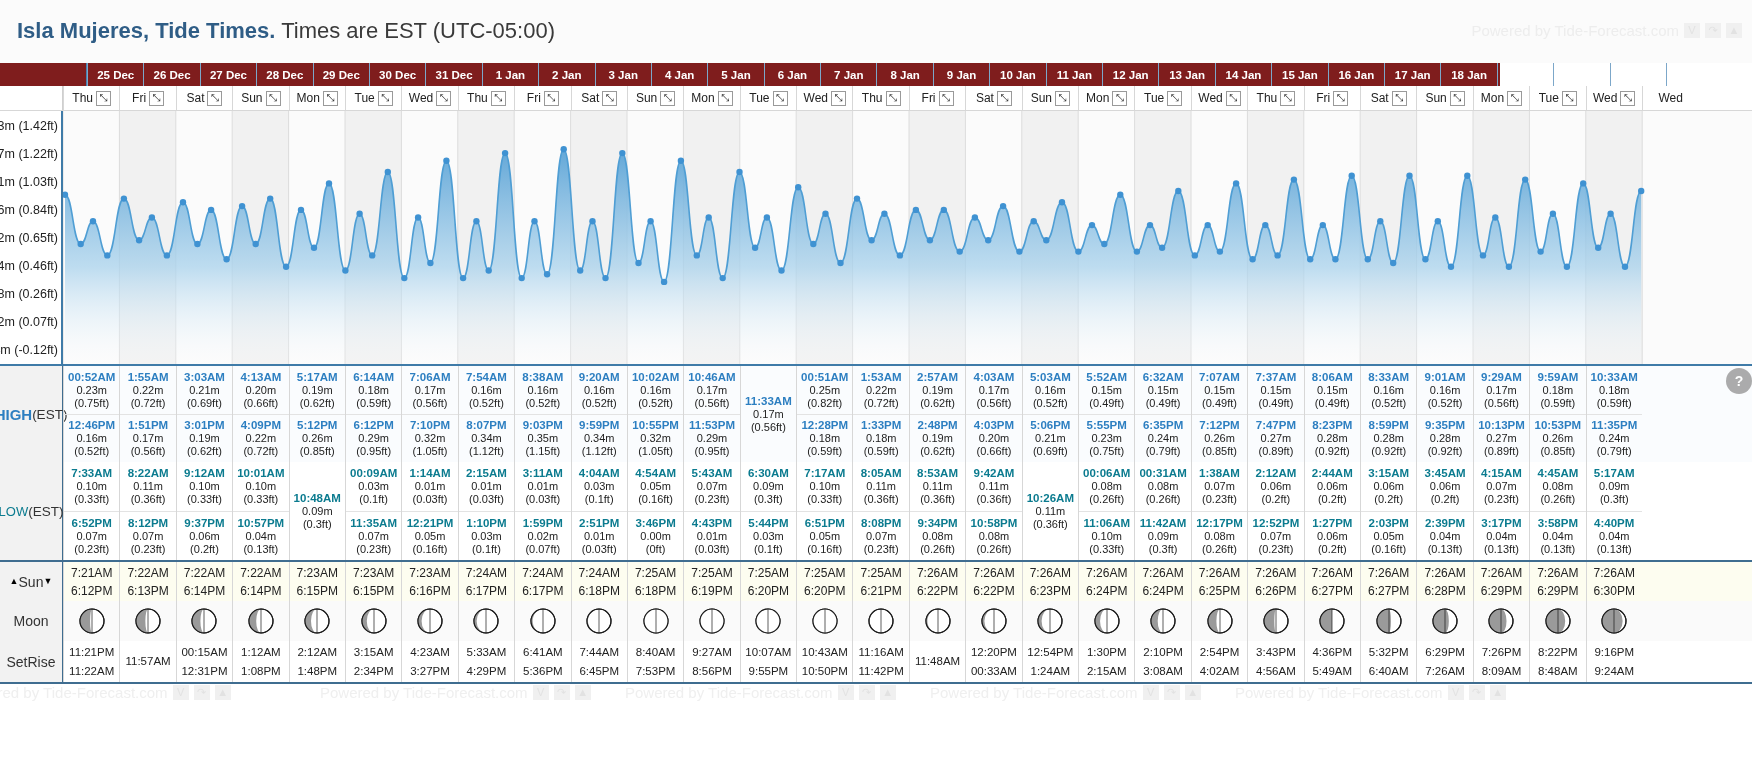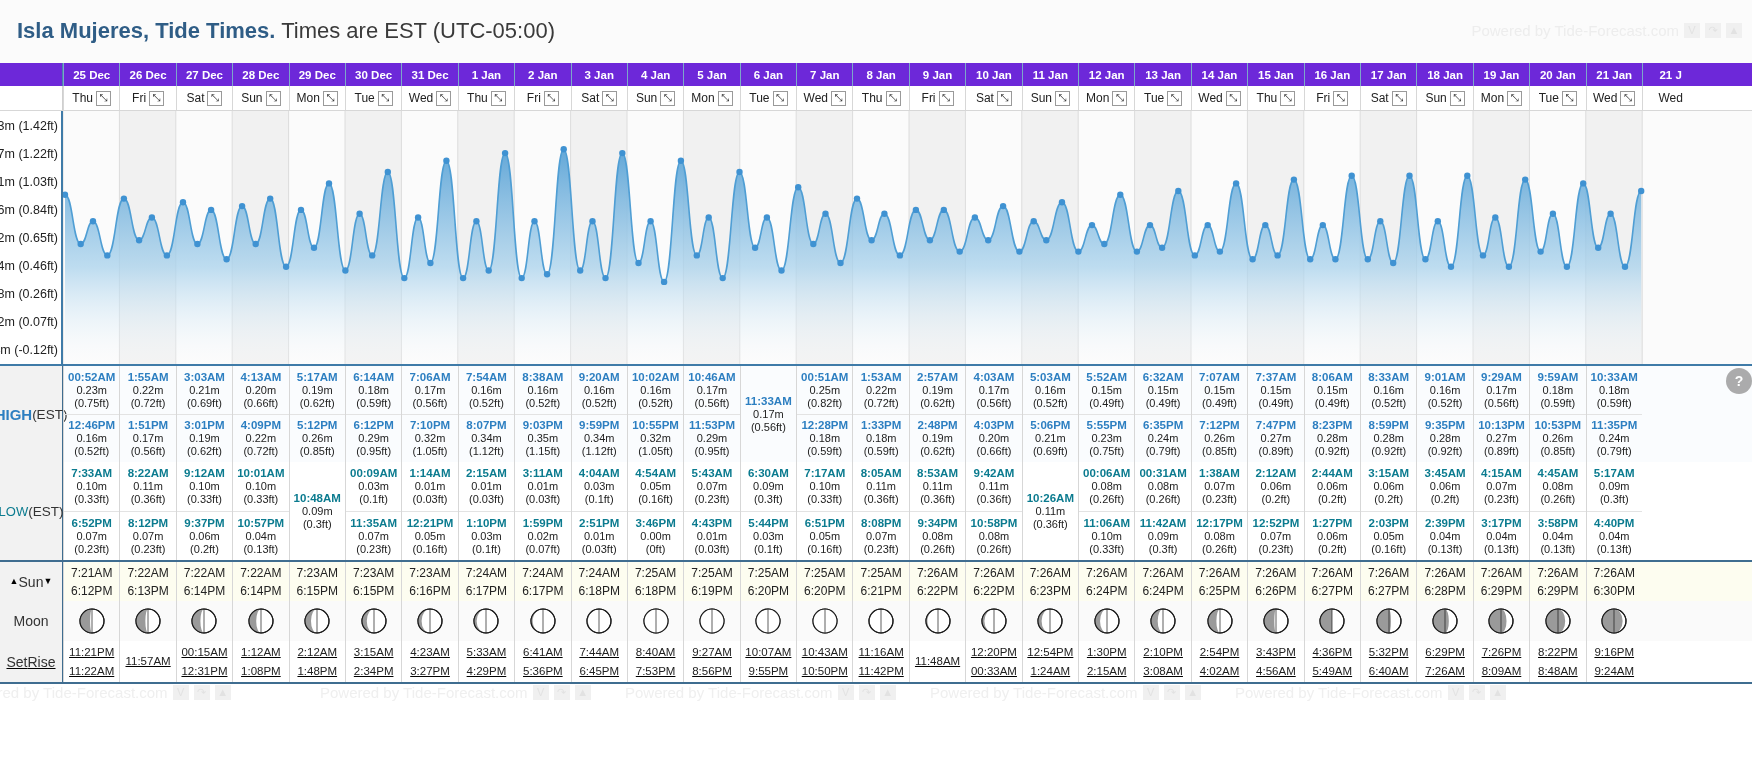--- a/index.html
+++ b/index.html
@@ -26,22 +26,22 @@
 
   .wm-top {
     position: absolute; right: 10px; top: 22px;
     font-size: 15px; color: #ededed; white-space: nowrap;
     display: flex; align-items: center; gap: 5px;
   }
   .wm-box { display:inline-block; width:16px; height:15px; background:#f0f0f0; color:#e2e2e2; font-size:11px; text-align:center; line-height:15px;}
 
   
   .hdr-dates {
-    position: absolute; left: 0; top: 63px; width: 1752px; height: 23px;
-    background: #6d28d9; display: flex;
+    position: absolute; left: 0; top: 63px; width: 1500px; height: 23px;
+    background: #7f1d1d; display: flex; padding-left: 24px;
   }
   .hdr-dates .lead { width: 63px; flex: 0 0 63px; border-right:1px solid #4a80ae;}
   .hdr-dates .dcell {
     flex: 0 0 56.4px; width:56.4px;
     color:#fff; font-size: 11.5px; font-weight: bold;
     display:flex; align-items:center; justify-content:center;
     border-left: 1px solid #7ca7c9;
     white-space: nowrap;
   }
 
@@ -91,21 +91,21 @@
     flex:0 0 56.4px; width:56.4px;
     border-left:1px solid #d7d7d7;
     display:flex; flex-direction:column; align-items:center; justify-content:center;
     text-align:center; overflow:hidden;
   }
 
   .high-block { top:364px; height:98px; background:#fafcfe; border-top:2px solid #3f7ba8; }
   .low-block  { top:462px; height:98px; background:#ffffff; }
   .sun-block  { top:560px; height:41px; background:#fdfdf0; border-top:2px solid #3f6d90;}
   .moon-block { top:601px; height:40px; background:#fafafa; }
-  .setrise-block { top:641px; height:43px; background:#fff; border-bottom:2px solid #3f6d90;text-decoration:underline;}
+  .setrise-block { top:641px; height:43px; background:#fff; border-bottom:2px solid #3f6d90;}
 
   .lbl-high { color:#2d7fc1; font-weight:bold; font-size:15px; }
   .lbl-high-sub { color:#333; font-size:13.5px; }
   .lbl-low { color:#0b7b8f; font-weight:normal; font-size:13px; }
   .lbl-low-sub { color:#333; font-size:13.5px; }
   .lbl-plain { color:#333; font-size:14px; }
 
   .ev { display:flex; flex-direction:column; align-items:center; justify-content:center;
         width:100%; height:50%; line-height:13px; }
   .ev.sep { border-top:1px solid #e3e3e3; }

